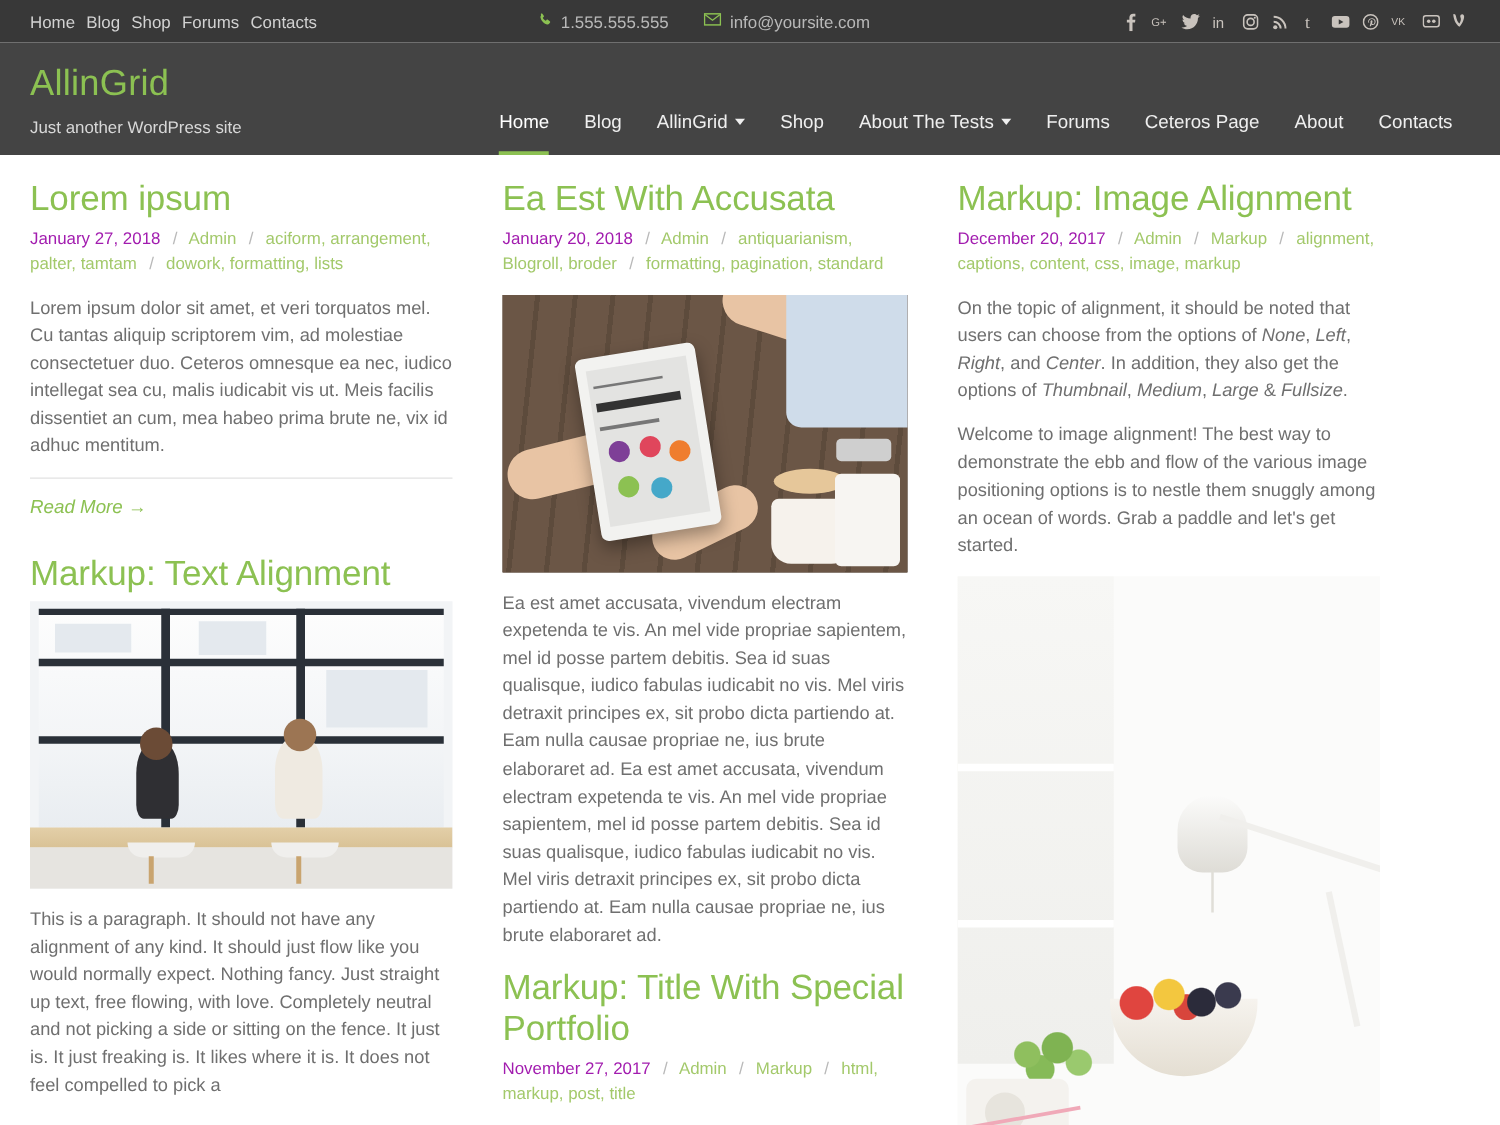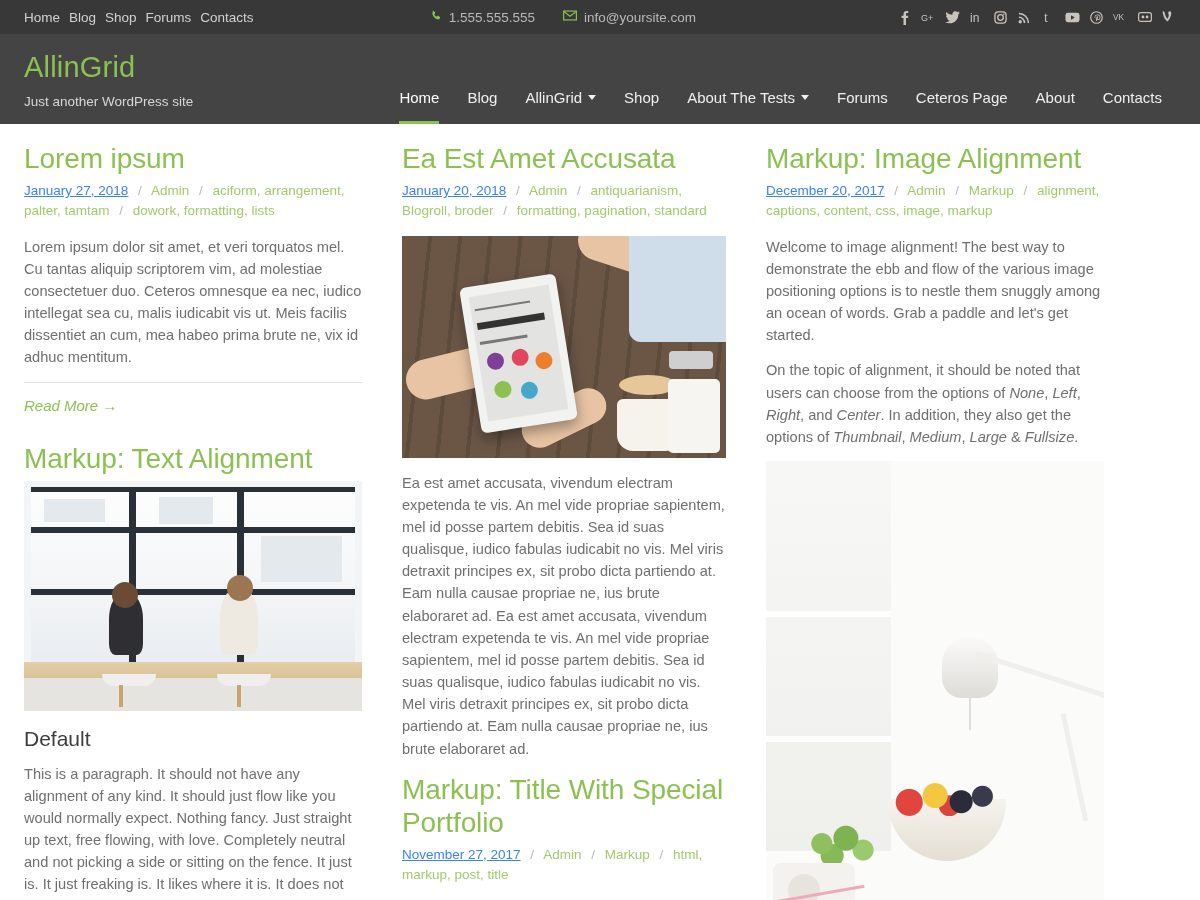--- a/index.html
+++ b/index.html
@@ -152,21 +152,21 @@
     margin-bottom: 6px;
   }
   .post-title a { color: #8cc152; text-decoration: none; }
 
   .post-meta {
     font-size: 13.5px;
     line-height: 1.5;
     margin-bottom: 14px;
     color: #7a7a7a;
   }
-  .post-meta .date { color: #3b82f6; text-decoration: underline; }
+  .post-meta .date { color: #a21caf; }
   .post-meta .sep { color: #b9b9b9; margin: 0 6px; }
   .post-meta a { color: #a3c96b; text-decoration: none; }
   .post-meta a.author { color: #a3c96b; }
 
   .post-body p {
     font-size: 14.6px;
     line-height: 1.52;
     color: #6f6f6f;
     margin-bottom: 13px;
   }
@@ -534,32 +534,31 @@
         <div class="person" style="left:25%;top:49%;width:34px;height:62px;background:#2f2f33;"></div>
         <div class="person" style="left:26%;top:44%;width:26px;height:26px;border-radius:50%;background:#6b4b36;"></div>
         <div class="person" style="left:58%;top:47%;width:38px;height:66px;background:#efeae1;"></div>
         <div class="person" style="left:60%;top:41%;width:26px;height:26px;border-radius:50%;background:#9c7553;"></div>
         <div class="stool" style="left:23%;top:84%;"></div>
         <div class="stool" style="left:57%;top:84%;"></div>
         <div class="leg" style="left:28%;top:89%;height:22px;"></div>
         <div class="leg" style="left:63%;top:89%;height:22px;"></div>
       </div>
 
-      <h3 class="subheading">Default</h3>
       <div class="post-body">
         <p>This is a paragraph. It should not have any alignment of any kind. It should just flow like you would normally expect. Nothing fancy. Just straight up text, free flowing, with love. Completely neutral and not picking a side or sitting on the fence. It just is. It just freaking is. It likes where it is. It does not feel compelled to pick a</p>
       </div>
     </article>
   </div>
 
   <div class="col">
 
     <article class="post">
       <h2 class="post-title">
-        <a href="#">Ea Est Amet Accusata</a>
+        <a href="#">Ea Est With Accusata</a>
       </h2>
       <div class="post-meta">
         <span class="date">January 20, 2018</span>
         <span class="sep">/</span>
         <a href="#" class="author">Admin</a>
         <span class="sep">/</span>
         <a href="#">antiquarianism, Blogroll, broder</a>
         <span class="sep">/</span>
         <a href="#">formatting, pagination, standard</a>
       </div>
@@ -622,24 +621,24 @@
         <span class="date">December 20, 2017</span>
         <span class="sep">/</span>
         <a href="#" class="author">Admin</a>
         <span class="sep">/</span>
         <a href="#">Markup</a>
         <span class="sep">/</span>
         <a href="#">alignment, captions, content, css, image, markup</a>
       </div>
 
       <div class="post-body">
-        <p>Welcome to image alignment! The best way to demonstrate the ebb and flow of the various image positioning options is to nestle them snuggly among an ocean of words. Grab a paddle and let's get started.</p>
         <p>
           <span>On the topic of alignment, it should be noted that users can choose from the options of </span><em>None</em>, <em>Left</em>, <em>Right</em><span>, and </span><em>Center</em><span>. In addition, they also get the options of </span><em>Thumbnail</em>, <em>Medium</em>, <em>Large</em><span> &amp; </span><em>Fullsize</em><span>.</span>
         </p>
+        <p>Welcome to image alignment! The best way to demonstrate the ebb and flow of the various image positioning options is to nestle them snuggly among an ocean of words. Grab a paddle and let's get started.</p>
       </div>
 
       <div class="photo ph-interior">
         <div class="wallL"></div>
         <div class="shelf" style="top:30%"></div>
         <div class="shelf" style="top:55%"></div>
         <div class="lampshade"></div>
         <div class="lamparm"></div>
         <div class="lamparm2"></div>
         <div class="pull"></div>

